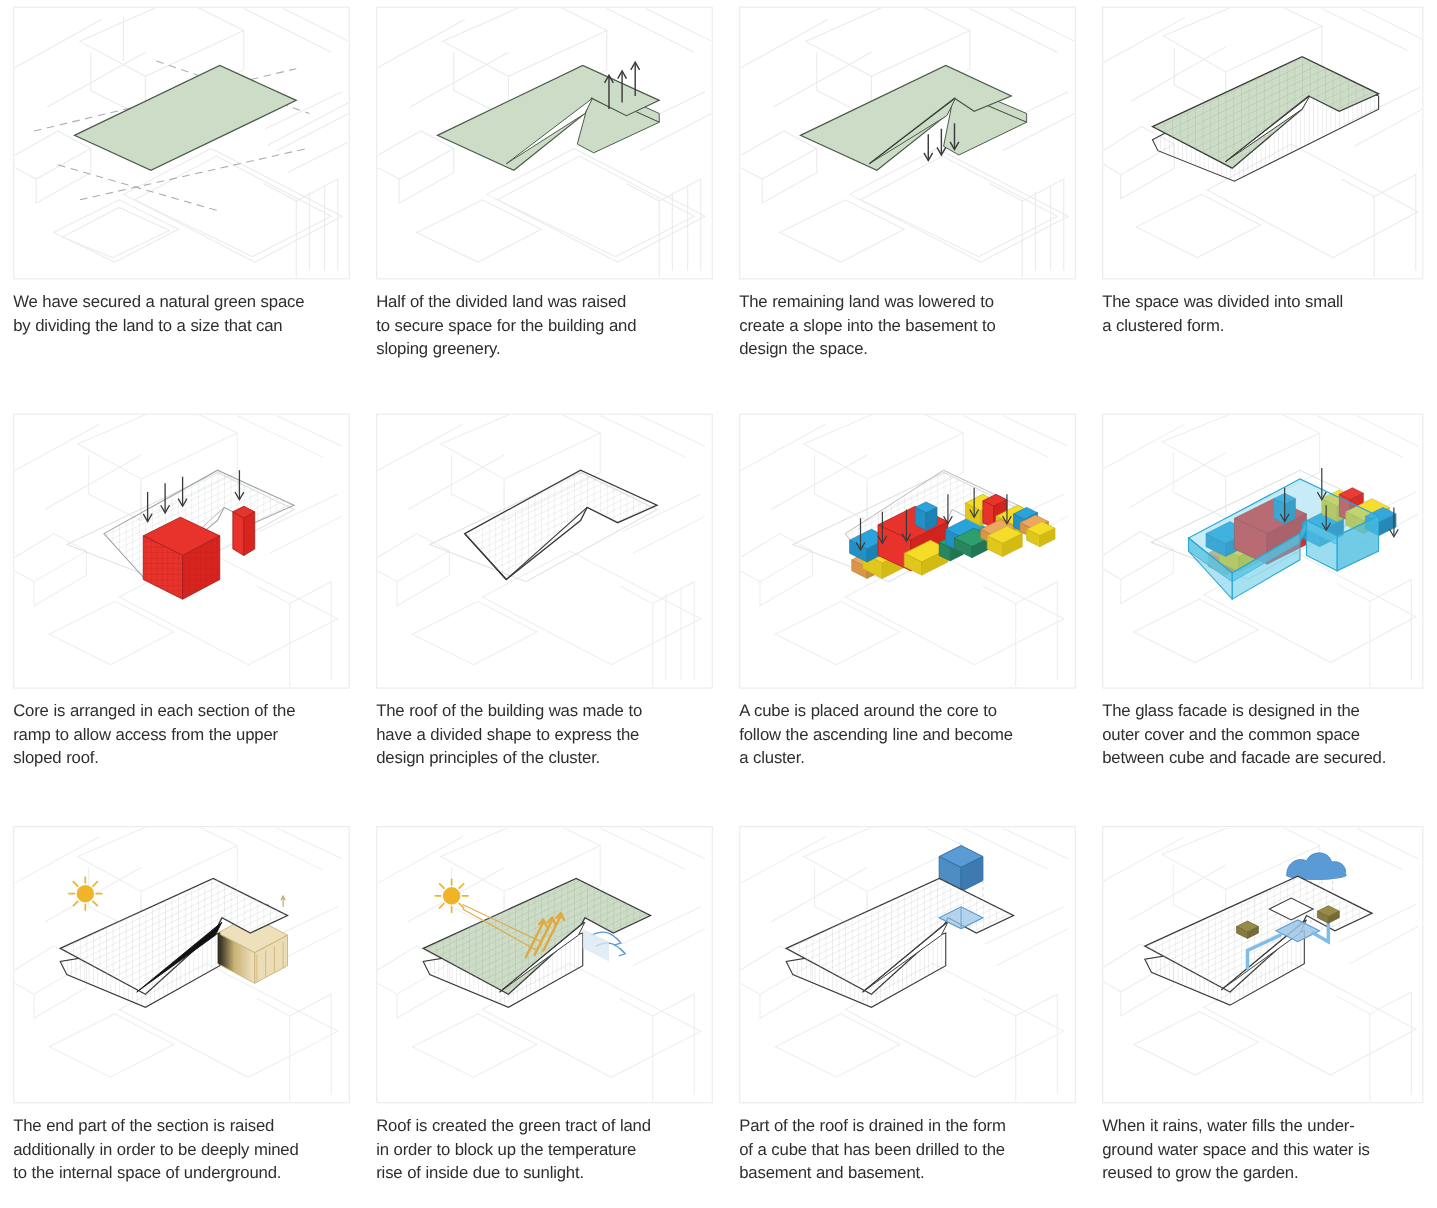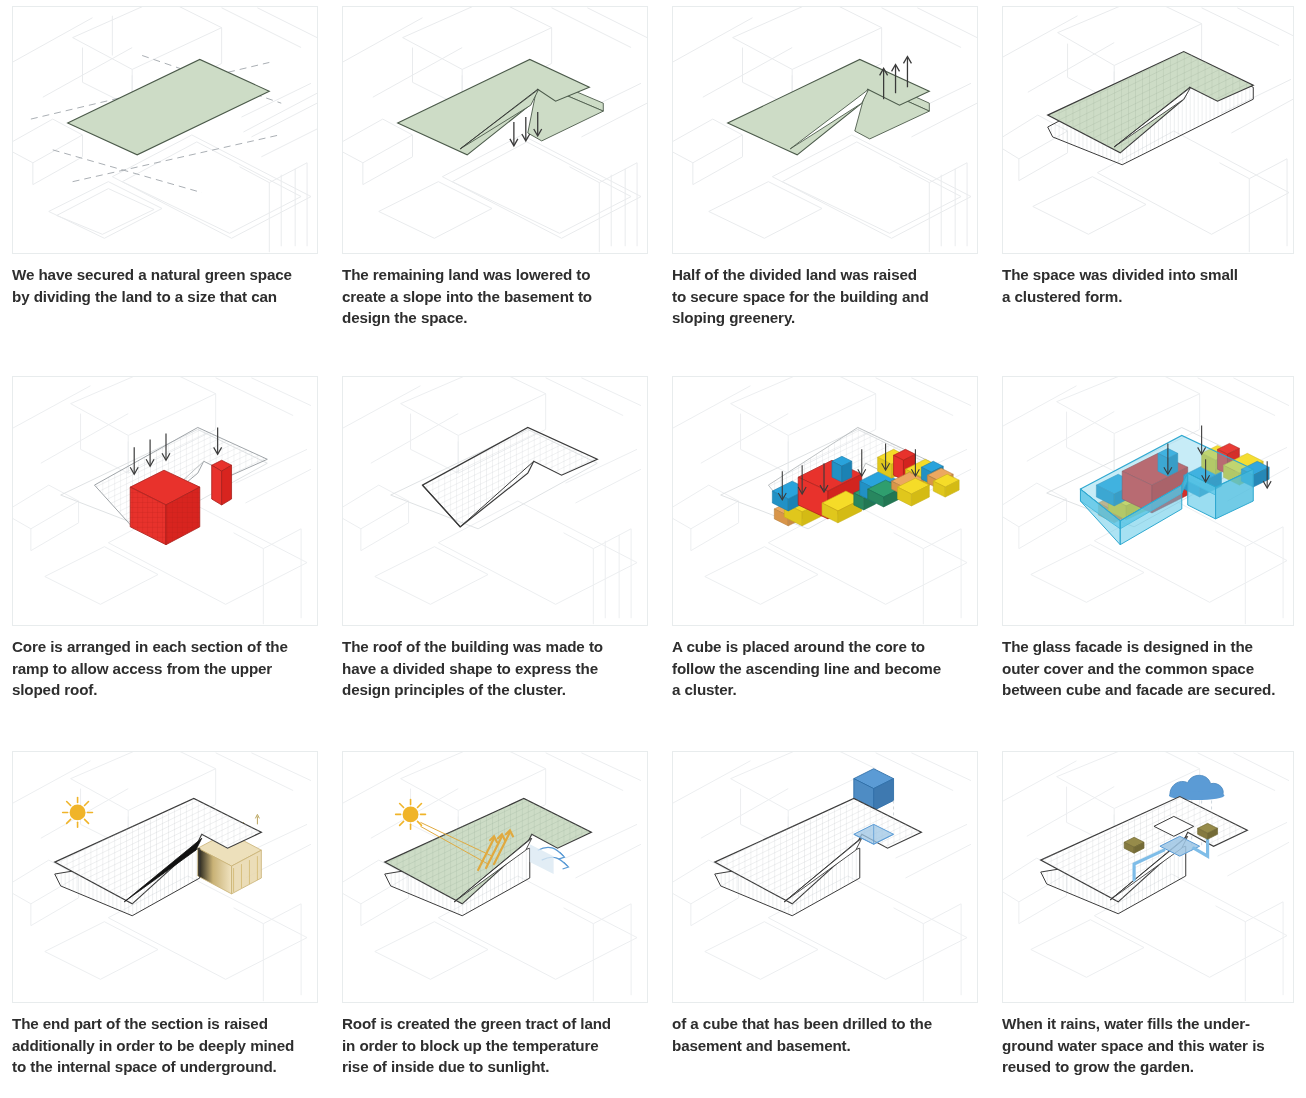--- a/index.html
+++ b/index.html
@@ -8,21 +8,20 @@
     width:1306px;height:1098px;
     background:#ffffff;
     font-family:"Liberation Sans", sans-serif;
     overflow:hidden;
   }
   .sheet{
     width:1306px;height:956px;
     display:grid;
     grid-template-columns:330px 330px 330px 316px;
     grid-template-rows:370px 375px 353px;
-    font-weight:bold;
   }
   .panel{
     position:relative;
     box-sizing:border-box;
     padding:0;
   }
   .figure{
     position:relative;
     margin:6px 12px 0 12px;
     height:246px;
@@ -98,39 +97,40 @@
           <path d="M-10 140 L40 112 L70 128 L20 156 Z"></path>
           <path d="M20 156 L20 178 L70 150 L70 128"></path>
           <path d="M100 170 L180 128 L300 190 L220 232 Z"></path>
           <path d="M110 175 L185 135 L290 190 L218 227 Z"></path>
           <path d="M36 205 L96 175 L150 202 L92 232 Z"></path>
           <path d="M230 110 L300 76 M240 130 L306 96"></path>
           <path d="M246 0 L306 30 M210 0 L290 40"></path>
           <path d="M228 160 L258 176 L258 246 M258 176 L296 156 L296 240"></path>
           <path d="M270 168 L270 240 M284 162 L284 240"></path>
         </g>
-        <polygon points="196,68 262,96 262,104 196,76" fill="#cddcc6" stroke="#4b5a4a" stroke-width="0.9"></polygon>
-        <polygon points="196,76 262,104 200,134 186,126" fill="#cddcc6" stroke="#4b5a4a" stroke-width="0.9"></polygon>
-        <polygon points="55,116 188,52 248,80 214,94 196,82 188,98 125,148" fill="#cddcc6" stroke="#4b5a4a" stroke-width="1.1"></polygon>
-        <path d="M118 142 L197 82 L189 98 Z" fill="#cddcc6" stroke="#4b5a4a" stroke-width="0.9"></path>
-        <path d="M118 142 L196 82" stroke="#3a3a3a" stroke-width="1" fill="none"></path>
+
+        <polygon points="196,68 258,96 258,104 196,76" fill="#cddcc6" stroke="#4b5a4a" stroke-width="0.9"></polygon>
+        <polygon points="196,76 258,104 198,132 183,124" fill="#cddcc6" stroke="#4b5a4a" stroke-width="0.9"></polygon>
+
+        <polygon points="55,116 188,52 258,84 228,98 196,82 190,96 125,148" fill="#cddcc6" stroke="#4b5a4a" stroke-width="1.1"></polygon>
+        <path d="M118 142 L197 82 L190 96 Z" fill="#ffffff" stroke="#4b5a4a" stroke-width="0.9"></path>
         <g stroke="#3a3a3a" stroke-width="1.3" fill="none">
-          <path d="M172 115 L172 138"></path>
-            <path d="M168 132 L172 139 L176 132"></path>
-          <path d="M184 110 L184 133"></path>
-            <path d="M180 127 L184 134 L188 127"></path>
-          <path d="M196 105 L196 128"></path>
-            <path d="M192 122 L196 129 L200 122"></path>
-        </g>
-      </svg>
-    </div>
-    <div class="caption">
-      <p>The remaining land was lowered to</p>
-      <p>create a slope into the basement to</p>
-      <p>design the space.</p>
+          <path d="M212 92 L212 62"></path>
+            <path d="M208 68 L212 61 L216 68"></path>
+          <path d="M224 86 L224 58"></path>
+            <path d="M220 64 L224 57 L228 64"></path>
+          <path d="M236 80 L236 50"></path>
+            <path d="M232 56 L236 49 L240 56"></path>
+        </g>
+      </svg>
+    </div>
+    <div class="caption">
+      <p>Half of the divided land was raised</p>
+      <p>to secure space for the building and</p>
+      <p>sloping greenery.</p>
     </div>
   </div>
 
   <div class="panel r1">
     <div class="figure">
       <svg viewBox="0 0 306 246" preserveAspectRatio="xMidYMid meet">
         <g stroke="#e9ebed" fill="none" stroke-width="1">
           <path d="M-10 60 L80 10 M30 90 L120 40"></path>
           <path d="M60 30 L150 -10 L210 20 L120 62 Z"></path>
           <path d="M70 40 L70 75 L120 100 L120 68"></path>
@@ -138,40 +138,39 @@
           <path d="M-10 140 L40 112 L70 128 L20 156 Z"></path>
           <path d="M20 156 L20 178 L70 150 L70 128"></path>
           <path d="M100 170 L180 128 L300 190 L220 232 Z"></path>
           <path d="M110 175 L185 135 L290 190 L218 227 Z"></path>
           <path d="M36 205 L96 175 L150 202 L92 232 Z"></path>
           <path d="M230 110 L300 76 M240 130 L306 96"></path>
           <path d="M246 0 L306 30 M210 0 L290 40"></path>
           <path d="M228 160 L258 176 L258 246 M258 176 L296 156 L296 240"></path>
           <path d="M270 168 L270 240 M284 162 L284 240"></path>
         </g>
-
-        <polygon points="196,68 258,96 258,104 196,76" fill="#cddcc6" stroke="#4b5a4a" stroke-width="0.9"></polygon>
-        <polygon points="196,76 258,104 198,132 183,124" fill="#cddcc6" stroke="#4b5a4a" stroke-width="0.9"></polygon>
-
-        <polygon points="55,116 188,52 258,84 228,98 196,82 190,96 125,148" fill="#cddcc6" stroke="#4b5a4a" stroke-width="1.1"></polygon>
-        <path d="M118 142 L197 82 L190 96 Z" fill="#ffffff" stroke="#4b5a4a" stroke-width="0.9"></path>
+        <polygon points="196,68 262,96 262,104 196,76" fill="#cddcc6" stroke="#4b5a4a" stroke-width="0.9"></polygon>
+        <polygon points="196,76 262,104 200,134 186,126" fill="#cddcc6" stroke="#4b5a4a" stroke-width="0.9"></polygon>
+        <polygon points="55,116 188,52 248,80 214,94 196,82 188,98 125,148" fill="#cddcc6" stroke="#4b5a4a" stroke-width="1.1"></polygon>
+        <path d="M118 142 L197 82 L189 98 Z" fill="#cddcc6" stroke="#4b5a4a" stroke-width="0.9"></path>
+        <path d="M118 142 L196 82" stroke="#3a3a3a" stroke-width="1" fill="none"></path>
         <g stroke="#3a3a3a" stroke-width="1.3" fill="none">
-          <path d="M212 92 L212 62"></path>
-            <path d="M208 68 L212 61 L216 68"></path>
-          <path d="M224 86 L224 58"></path>
-            <path d="M220 64 L224 57 L228 64"></path>
-          <path d="M236 80 L236 50"></path>
-            <path d="M232 56 L236 49 L240 56"></path>
-        </g>
-      </svg>
-    </div>
-    <div class="caption">
-      <p>Half of the divided land was raised</p>
-      <p>to secure space for the building and</p>
-      <p>sloping greenery.</p>
+          <path d="M172 115 L172 138"></path>
+            <path d="M168 132 L172 139 L176 132"></path>
+          <path d="M184 110 L184 133"></path>
+            <path d="M180 127 L184 134 L188 127"></path>
+          <path d="M196 105 L196 128"></path>
+            <path d="M192 122 L196 129 L200 122"></path>
+        </g>
+      </svg>
+    </div>
+    <div class="caption">
+      <p>The remaining land was lowered to</p>
+      <p>create a slope into the basement to</p>
+      <p>design the space.</p>
     </div>
   </div>
 
   <div class="panel r1">
     <div class="figure">
       <svg viewBox="0 0 292 246" preserveAspectRatio="xMidYMid meet">
         <defs>
           <pattern id="gridA" width="7" height="7" patternUnits="userSpaceOnUse" patternTransform="skewY(-26)">
             <path d="M0 0 L0 7 M0 0 L7 0" stroke="#9db09a" stroke-width="0.5" fill="none"></path>
           </pattern>
@@ -692,20 +691,21 @@
         <path d="M112 150 L189 86" stroke="#3a3a3a" stroke-width="1" fill="none"></path>
 
         <g>
           <polygon points="182,82 202,72 222,82 202,92" fill="#9ec5e4" fill-opacity="0.75" stroke="#5b9bd5" stroke-width="1"></polygon>
           <path d="M182 82 L202 92 L222 82" stroke="#5b9bd5" stroke-width="0.8" fill="none"></path>
           <path d="M202 72 L202 92" stroke="#5b9bd5" stroke-width="0.8" fill="none"></path>
         </g>
       </svg>
     </div>
     <div class="caption">
+      <p>Part of the roof is drained in the form</p>
       <p>of a cube that has been drilled to the</p>
       <p>basement and basement.</p>
     </div>
   </div>
 
   <div class="panel r3">
     <div class="figure">
       <svg viewBox="0 0 292 250" preserveAspectRatio="xMidYMid meet">
         <defs>
           <pattern id="gridH" width="6" height="6" patternUnits="userSpaceOnUse" patternTransform="skewY(-26)">

